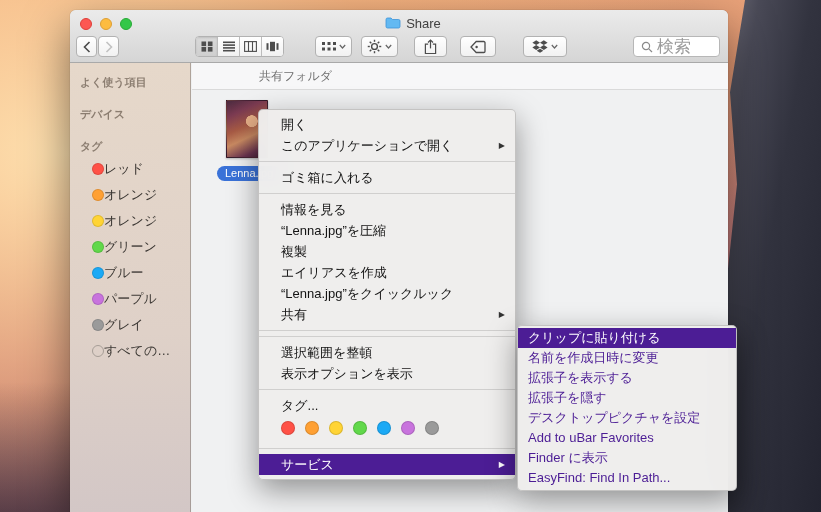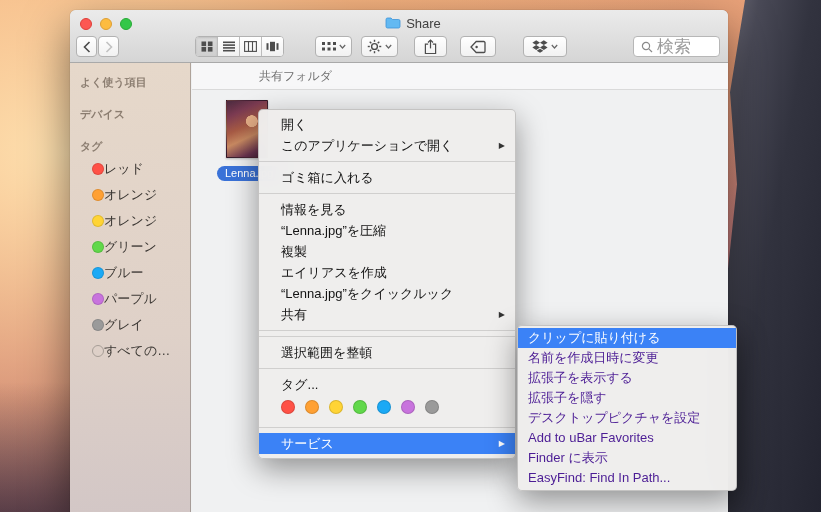--- a/index.html
+++ b/index.html
@@ -75,21 +75,21 @@
   
   .menu { position:absolute; background:rgba(238,237,236,.97); border:1px solid rgba(0,0,0,.18);
     border-radius:5px; box-shadow:0 10px 30px rgba(0,0,0,.4); z-index:10;
     backdrop-filter:blur(18px) saturate(1.4); }
   .context-menu { left:258px; top:109px; width:258px; padding:4px 0; }
   .submenu { left:517px; top:325px; width:220px; padding:2px 0; z-index:11; }
   .mi { height:21px; line-height:21px; padding:0 24px 0 22px; font-size:13px; color:#141414;
     position:relative; white-space:nowrap; }
   .smi { height:20px; line-height:20px; padding:0 10px; font-size:13px; color:#4c1d95; white-space:nowrap; }
   .has-sub::after { content:"▶"; position:absolute; right:10px; top:0; font-size:8px; line-height:21px; color:#333; }
-  .hl { background:#3b82f6; color:#fff !important; }
+  .hl { background:#4c1d95; color:#fff !important; }
   .hl.has-sub::after { color:#fff; }
   .msep { height:1px; background:rgba(0,0,0,.13); margin:5px 0; }
   .mdots { display:flex; gap:10px; padding:5px 0 8px 22px; }
   .mdot { width:14px; height:14px; border-radius:50%; box-shadow:inset 0 0 0 1px rgba(0,0,0,.14); }
 
   svg { display:block; }
 </style>
 </head>
 <body>
 
@@ -280,20 +280,21 @@
   <div class="msep"></div>
   <div class="mi">情報を見る</div>
   <div class="mi">“Lenna.jpg”を圧縮</div>
   <div class="mi">複製</div>
   <div class="mi">エイリアスを作成</div>
   <div class="mi">“Lenna.jpg”をクイックルック</div>
   <div class="mi has-sub">共有</div>
   <div class="msep"></div>
   <div class="msep"></div>
   <div class="mi">選択範囲を整頓</div>
+  <div class="mi">表示オプションを表示</div>
   <div class="msep"></div>
   <div class="mi">タグ...</div>
   <div class="mdots">
     <span class="mdot" style="background: rgb(255, 81, 70);"></span>
     <span class="mdot" style="background: rgb(255, 160, 51);"></span>
     <span class="mdot" style="background: rgb(255, 212, 53);"></span>
     <span class="mdot" style="background: rgb(97, 216, 74);"></span>
     <span class="mdot" style="background: rgb(27, 169, 245);"></span>
     <span class="mdot" style="background: rgb(200, 115, 221);"></span>
     <span class="mdot" style="background: rgb(154, 154, 154);"></span>

